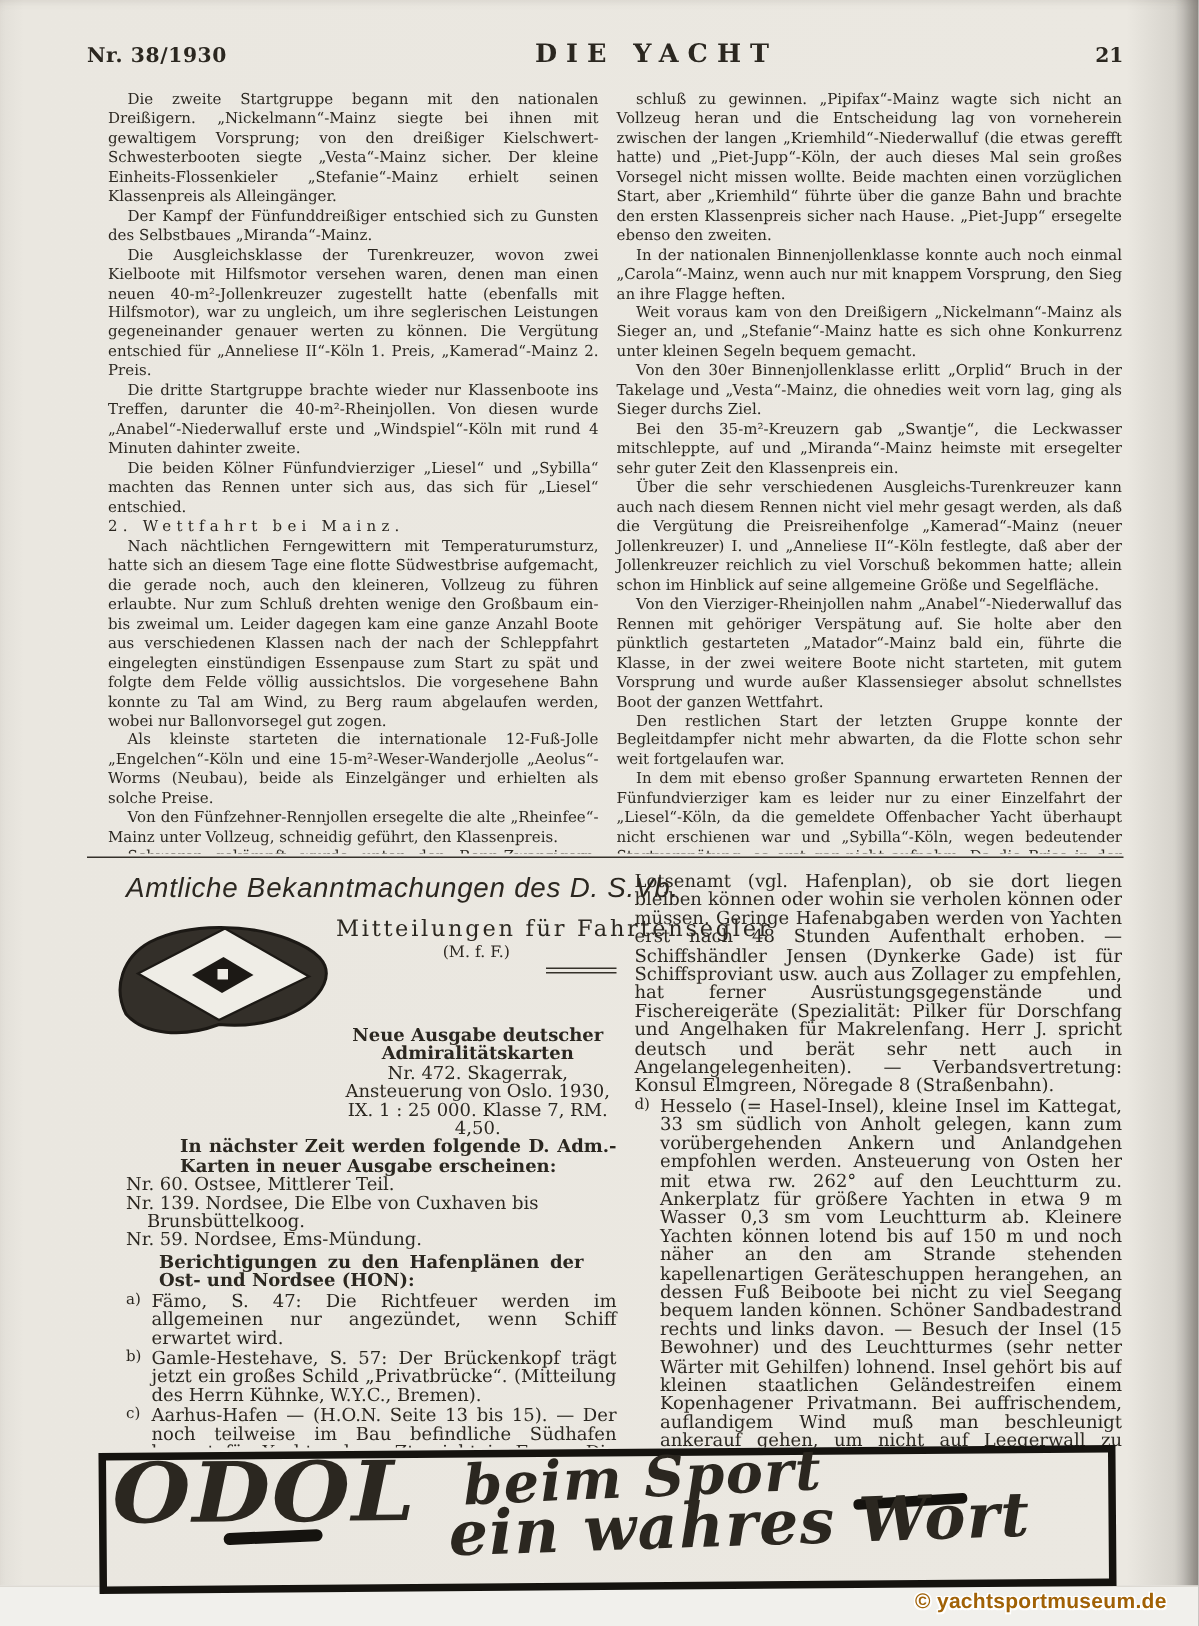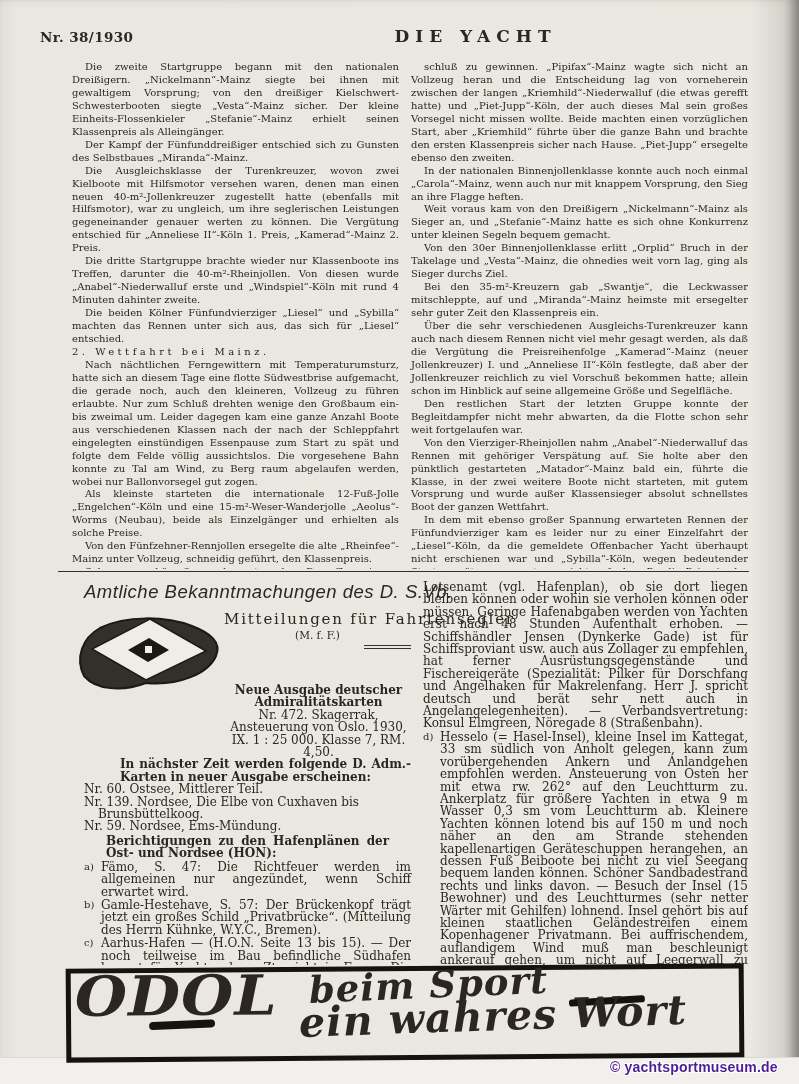--- a/index.html
+++ b/index.html
@@ -6,23 +6,23 @@
   body{
     width:799px;height:1084px;position:relative;overflow:hidden;
     background:linear-gradient(90deg,#e2dfd8 0,#eae7e0 2%,#ebe8e1 94%,#d6d3cc 98%,#b5b2ac 100%);
     font-family:"DejaVu Serif", serif;color:#2b2720;
   }
   .page-shadow{position:absolute;inset:0;pointer-events:none;
     box-shadow:inset -14px 0 10px -8px rgba(70,66,60,.40), inset 0 -10px 12px -8px rgba(70,66,60,.18), inset 0 6px 8px -6px rgba(70,66,60,.12);}
   .bottom-strip{position:absolute;left:0;right:0;bottom:0;height:26px;background:#f1f0ec;border-top:1px solid #dddad3;}
 
   
-  .masthead{position:absolute;top:26px;left:40px;right:50px;display:flex;align-items:baseline;}
+  .masthead{position:absolute;top:26px;left:58px;right:50px;display:flex;align-items:baseline;}
   .masthead .issue{flex:1;font-size:13.5px;font-weight:700;letter-spacing:.4px;}
-  .masthead .mag{flex:1;text-align:left;font-size:17px;letter-spacing:6px;font-weight:600;}
+  .masthead .mag{flex:1;text-align:right;font-size:17px;letter-spacing:6px;font-weight:600;}
   .masthead .pg{flex:1;text-align:right;font-size:13.5px;font-weight:700;}
 
   
   .cols{position:absolute;top:61px;left:72px;width:676px;display:flex;gap:12px;height:508px;overflow:hidden;}
   .col-l{width:327px;}
   .col-r{width:337px;}
   .cols p{margin:0;text-align:justify;font-size:10px;line-height:12.95px;text-indent:13px;hyphens:auto;overflow-wrap:break-word;}
   .h2{text-align:center;letter-spacing:3.5px;font-size:10.5px;margin:7px 0 5px;text-indent:0 !important;}
 
   
@@ -57,32 +57,33 @@
 
   
   .ad{position:absolute;left:66px;top:966px;width:668px;height:84px;border:5px solid #15130f;transform:rotate(-.45deg);}
   .ad .odol{position:absolute;left:4px;top:-12px;font-size:60px;font-weight:900;font-style:italic;letter-spacing:1px;transform:scaleY(.92);}
   .ad .beim{position:absolute;left:238px;top:-8px;font-size:37px;font-style:italic;font-weight:700;transform:rotate(-2deg);letter-spacing:1px;}
   .ad .dash1{position:absolute;left:498px;top:28px;width:76px;height:7px;background:#15130f;border-radius:3px;transform:rotate(-3deg);}
   .ad .dash2{position:absolute;left:78px;top:48px;width:66px;height:8px;background:#15130f;border-radius:4px;transform:rotate(-2deg);}
   .ad .wahres{position:absolute;left:228px;top:22px;font-size:41px;font-style:italic;font-weight:700;transform:rotate(-1.5deg);letter-spacing:1px;}
 
   
-  .watermark{position:absolute;left:610px;top:1059px;font-family:"Liberation Sans",sans-serif;font-weight:700;font-size:14px;color:#4c1d95;
+  .watermark{position:absolute;left:610px;top:1059px;font-family:"Liberation Sans",sans-serif;font-weight:700;font-size:14px;color:#a16207;
     text-shadow:-1px -1px 0 #fff,1px -1px 0 #fff,-1px 1px 0 #fff,1px 1px 0 #fff,0 0 2px #fff;letter-spacing:.2px;}
 </style>
 </head>
 <body>
 
 <div class="page-shadow"></div>
 <div class="bottom-strip"></div>
 
 <div class="masthead">
   <span class="issue">Nr. 38/1930</span>
   <span class="mag">DIE YACHT</span>
+  <span class="pg">21</span>
 </div>
 
 <div class="cols">
   <div class="col-l">
     <p>Die zweite Startgruppe begann mit den nationalen Dreißigern. „Nickelmann“-Mainz siegte bei ihnen mit gewaltigem Vorsprung; von den dreißiger Kielschwert-Schwesterbooten siegte „Vesta“-Mainz sicher. Der kleine Einheits-Flossenkieler „Stefanie“-Mainz erhielt seinen Klassenpreis als Alleingänger.</p>
     <p>Der Kampf der Fünfunddreißiger entschied sich zu Gunsten des Selbstbaues „Miranda“-Mainz.</p>
     <p>Die Ausgleichsklasse der Turenkreuzer, wovon zwei Kielboote mit Hilfsmotor versehen waren, denen man einen neuen 40-m²-Jollenkreuzer zugestellt hatte (ebenfalls mit Hilfsmotor), war zu ungleich, um ihre seglerischen Leistungen gegeneinander genauer werten zu können. Die Vergütung entschied für „Anneliese II“-Köln 1. Preis, „Kamerad“-Mainz 2. Preis.</p>
     <p>Die dritte Startgruppe brachte wieder nur Klassenboote ins Treffen, darunter die 40-m²-Rheinjollen. Von diesen wurde „Anabel“-Niederwalluf erste und „Windspiel“-Köln mit rund 4 Minuten dahinter zweite.</p>
     <p>Die beiden Kölner Fünfundvierziger „Liesel“ und „Sybilla“ machten das Rennen unter sich aus, das sich für „Liesel“ entschied.</p>
     <p class="h2">2. Wettfahrt bei Mainz.</p>
@@ -91,22 +92,22 @@
     <p>Von den Fünfzehner-Rennjollen ersegelte die alte „Rheinfee“-Mainz unter Vollzeug, schneidig geführt, den Klassenpreis.</p>
     <p>Schwerer gekämpft wurde unter den Renn-Zwanzigern. „Freya“, „Namenlos“ und „Elta“ verspäteten sich erheblich und machten verzweifelte, aber vergebliche Anstrengungen, den An-</p>
   </div>
   <div class="col-r">
     <p>schluß zu gewinnen. „Pipifax“-Mainz wagte sich nicht an Vollzeug heran und die Entscheidung lag von vorneherein zwischen der langen „Kriemhild“-Niederwalluf (die etwas gerefft hatte) und „Piet-Jupp“-Köln, der auch dieses Mal sein großes Vorsegel nicht missen wollte. Beide machten einen vorzüglichen Start, aber „Kriemhild“ führte über die ganze Bahn und brachte den ersten Klassenpreis sicher nach Hause. „Piet-Jupp“ ersegelte ebenso den zweiten.</p>
     <p>In der nationalen Binnenjollenklasse konnte auch noch einmal „Carola“-Mainz, wenn auch nur mit knappem Vorsprung, den Sieg an ihre Flagge heften.</p>
     <p>Weit voraus kam von den Dreißigern „Nickelmann“-Mainz als Sieger an, und „Stefanie“-Mainz hatte es sich ohne Konkurrenz unter kleinen Segeln bequem gemacht.</p>
     <p>Von den 30er Binnenjollenklasse erlitt „Orplid“ Bruch in der Takelage und „Vesta“-Mainz, die ohnedies weit vorn lag, ging als Sieger durchs Ziel.</p>
     <p>Bei den 35-m²-Kreuzern gab „Swantje“, die Leckwasser mitschleppte, auf und „Miranda“-Mainz heimste mit ersegelter sehr guter Zeit den Klassenpreis ein.</p>
     <p>Über die sehr verschiedenen Ausgleichs-Turenkreuzer kann auch nach diesem Rennen nicht viel mehr gesagt werden, als daß die Vergütung die Preisreihenfolge „Kamerad“-Mainz (neuer Jollenkreuzer) I. und „Anneliese II“-Köln festlegte, daß aber der Jollenkreuzer reichlich zu viel Vorschuß bekommen hatte; allein schon im Hinblick auf seine allgemeine Größe und Segelfläche.</p>
+    <p>Von den Vierziger-Rheinjollen nahm „Anabel“-Niederwalluf das Rennen mit gehöriger Verspätung auf. Sie holte aber den pünktlich gestarteten „Matador“-Mainz bald ein, führte die Klasse, in der zwei weitere Boote nicht starteten, mit gutem Vorsprung und wurde außer Klassensieger absolut schnellstes Boot der ganzen Wettfahrt.</p>
     <p>Den restlichen Start der letzten Gruppe konnte der Begleitdampfer nicht mehr abwarten, da die Flotte schon sehr weit fortgelaufen war.</p>
-    <p>Von den Vierziger-Rheinjollen nahm „Anabel“-Niederwalluf das Rennen mit gehöriger Verspätung auf. Sie holte aber den pünktlich gestarteten „Matador“-Mainz bald ein, führte die Klasse, in der zwei weitere Boote nicht starteten, mit gutem Vorsprung und wurde außer Klassensieger absolut schnellstes Boot der ganzen Wettfahrt.</p>
     <p>
       <span>In dem mit ebenso großer Spannung erwarteten Rennen der Fünfundvierziger kam es leider nur zu einer Einzelfahrt der „Liesel“-Köln, da die gemeldete Offenbacher Yacht überhaupt nicht erschienen war und „Sybilla“-Köln, wegen bedeutender Startverspätung, es erst gar nicht aufnahm. Da die Brise in der Schlußrunde noch böig wurde und überhaupt auflegte, hatten Material und Mannschaften eine scharfe Prüfung zu bestehen.</span>
       
     </p>
   </div>
 </div>
 
 <hr class="big-rule">
 
 <div class="lower">

